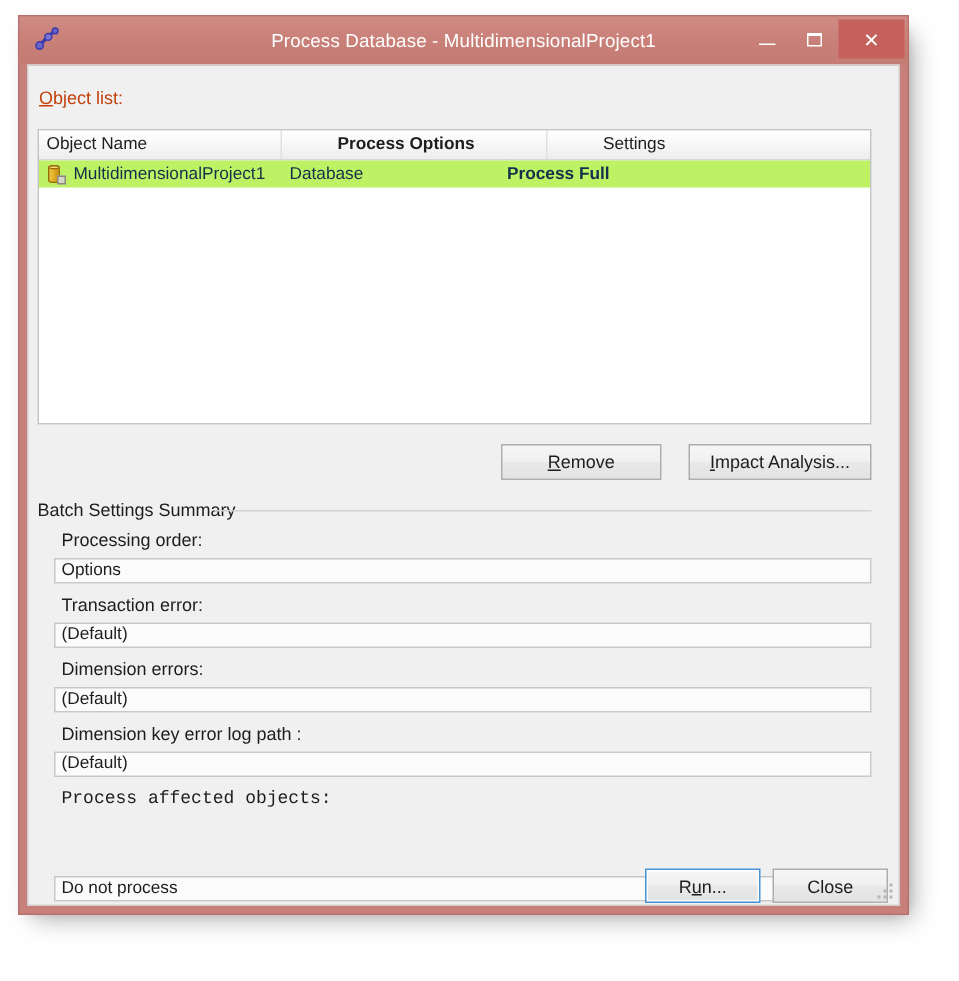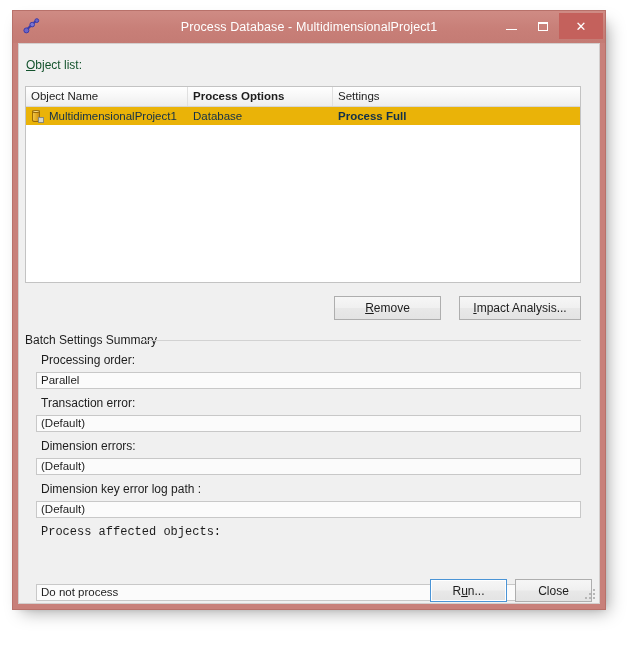--- a/index.html
+++ b/index.html
@@ -110,21 +110,21 @@
     width: 582px;
     height: 561px;
     background: #f0f0f0;
     border: 1px solid #d3cfce;
     box-sizing: border-box;
   }
 
   .lbl {
     position: absolute;
     font-size: 12px;
-    color: #14532d;
+    color: #c2410c;
     white-space: nowrap;
   }
   .acc { text-decoration: underline; }
 
   
   .listview {
     position: absolute;
     left: 6px;
     top: 42px;
     width: 556px;
@@ -132,35 +132,36 @@
     background: #ffffff;
     border: 1px solid #c3c3c3;
     box-sizing: border-box;
     overflow: hidden;
   }
   .lv-header {
     display: flex;
     height: 19px;
     background: linear-gradient(to bottom, #ffffff 0%, #f7f7f7 50%, #ededed 100%);
     border-bottom: 1px solid #d6d6d6;
+    gap: 32px;
   }
   .lv-th {
     font-size: 11.5px;
     color: #1d1d1d;
     padding-left: 5px;
     line-height: 19px;
     border-right: 1px solid #e0e0e0;
     box-sizing: border-box;
     overflow: hidden;
     white-space: nowrap;
   }
   .lv-row {
     display: flex;
     height: 18px;
-    background: #eab308;
+    background: #bef264;
     align-items: center;
     text-align: right;
   }
   .lv-td {
     font-size: 11.5px;
     color: #12304a;
     line-height: 18px;
     box-sizing: border-box;
     overflow: hidden;
     white-space: nowrap;
@@ -344,21 +345,21 @@
 
       <div class="btn" style="left:440px; top:252px; width:122px; height:24px;">
           <span class="acc">I</span>
           <span>mpact Analysis...</span>
         </div>
 
       <div class="groupbox-label" style="left:6px; top:289px;">Batch Settings Summary</div>
       <div class="groupbox-line" style="left:124px; top:296px; width:438px;"></div>
 
       <div class="sub-lbl" style="left:22px; top:309px;">Processing order:</div>
-      <div class="field" style="left:17px; top:328px; width:545px;">Parallel</div>
+      <div class="field" style="left:17px; top:328px; width:545px;">Options</div>
 
       <div class="sub-lbl" style="left:22px; top:352px;">Transaction error:</div>
       <div class="field" style="left:17px; top:371px; width:545px;">(Default)</div>
 
       <div class="sub-lbl" style="left:22px; top:395px;">Dimension errors:</div>
       <div class="field" style="left:17px; top:414px; width:545px;">(Default)</div>
 
       <div class="sub-lbl" style="left:22px; top:438px;">Dimension key error log path :</div>
       <div class="field" style="left:17px; top:457px; width:545px;">(Default)</div>
 

